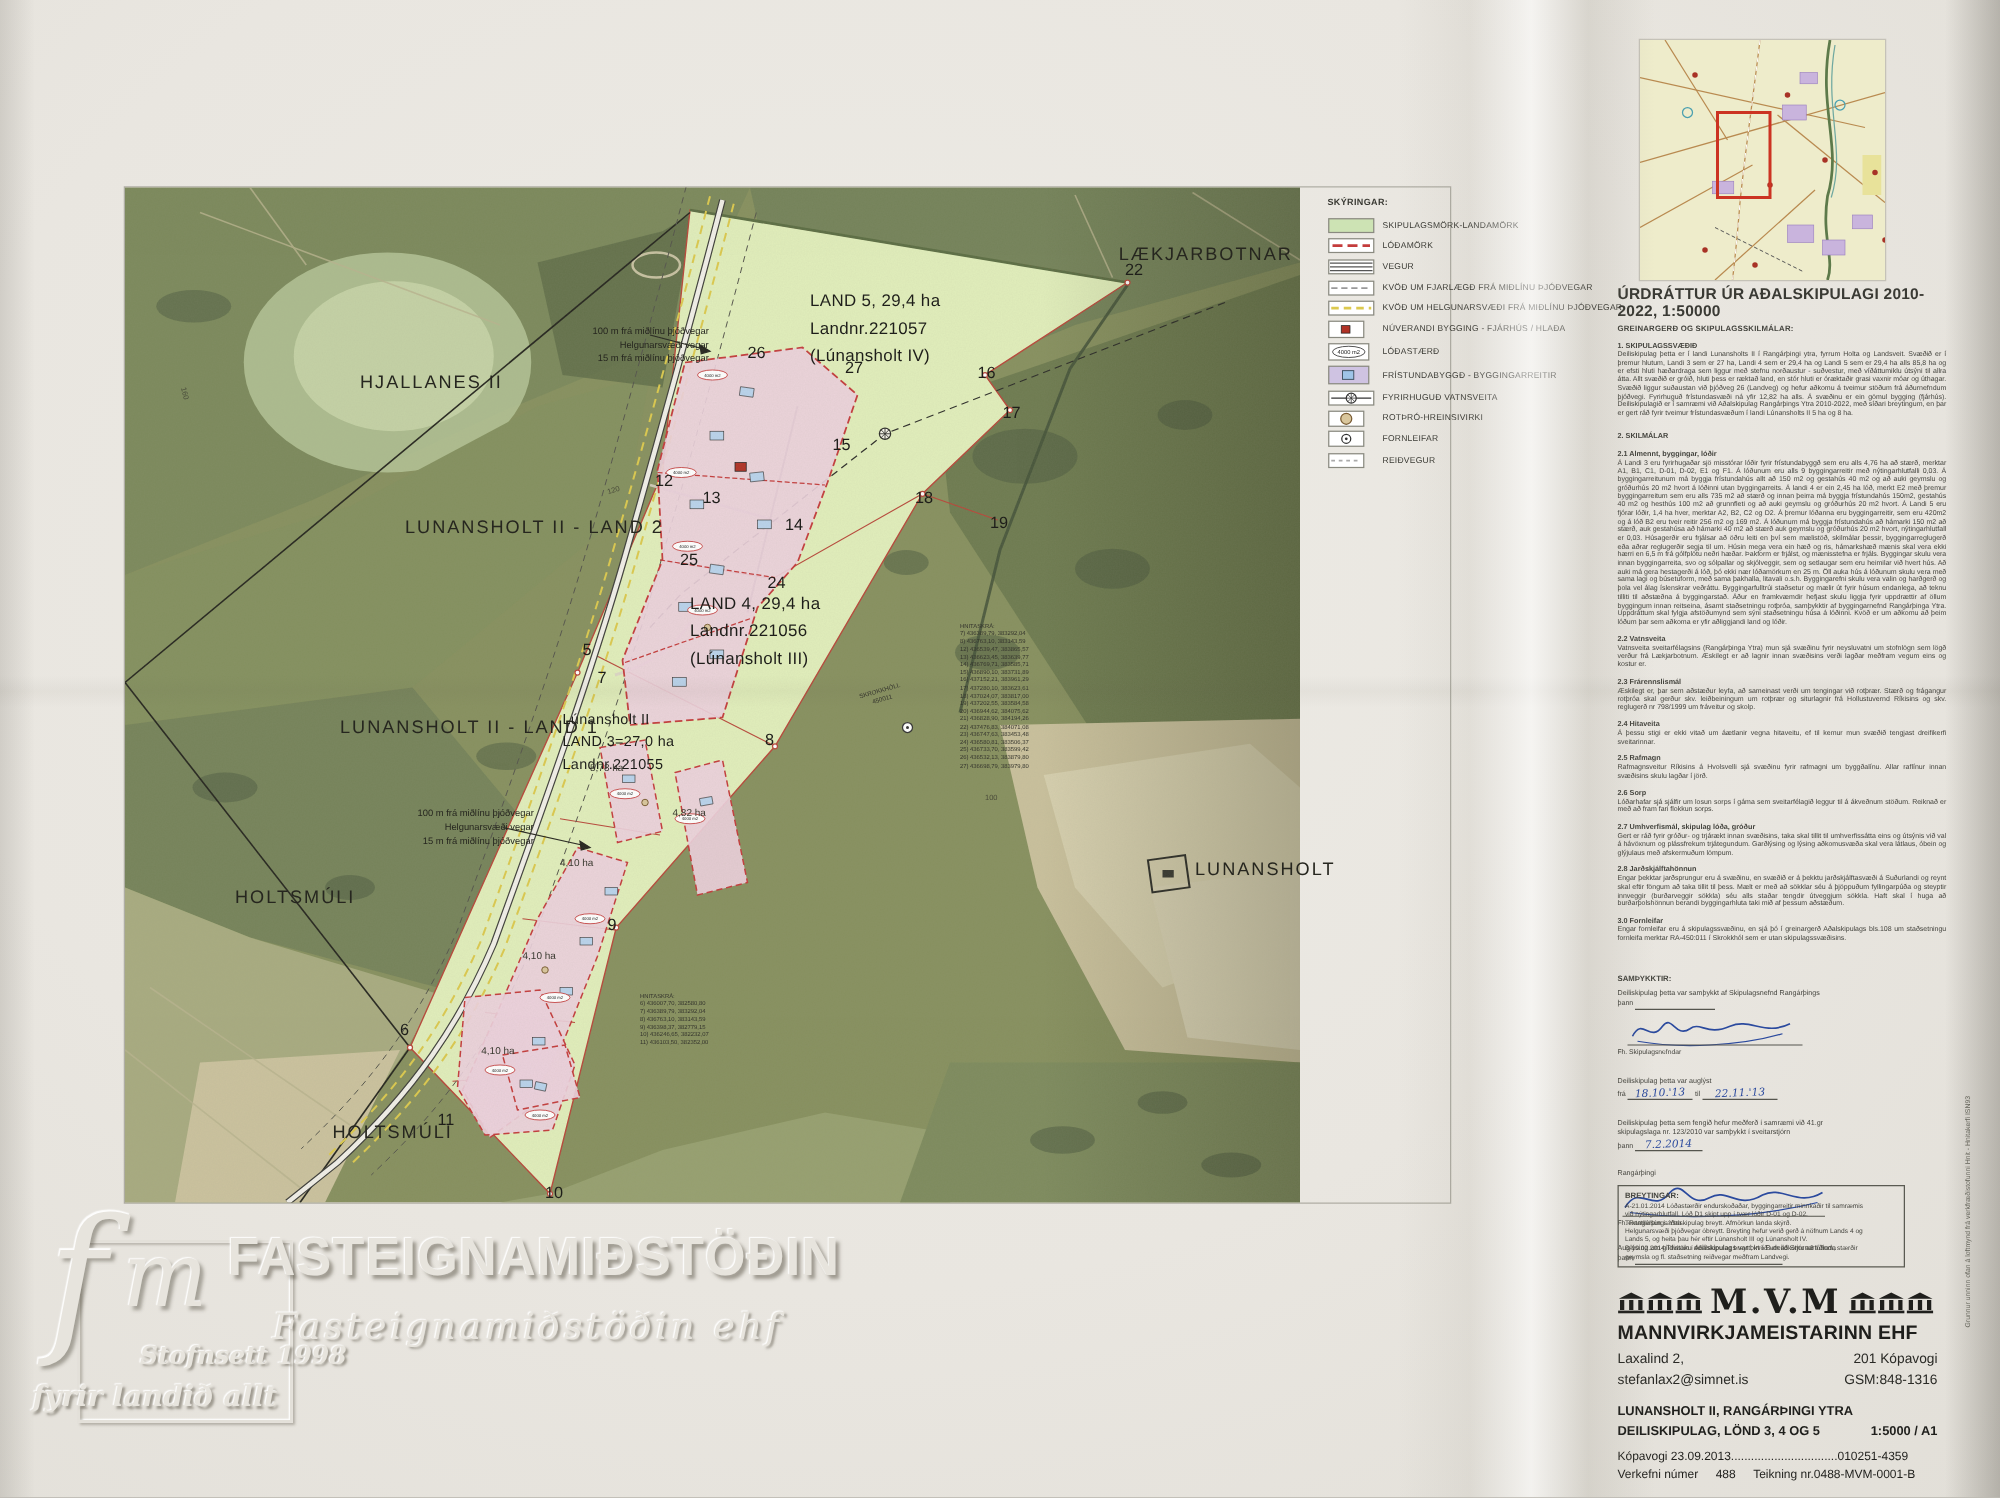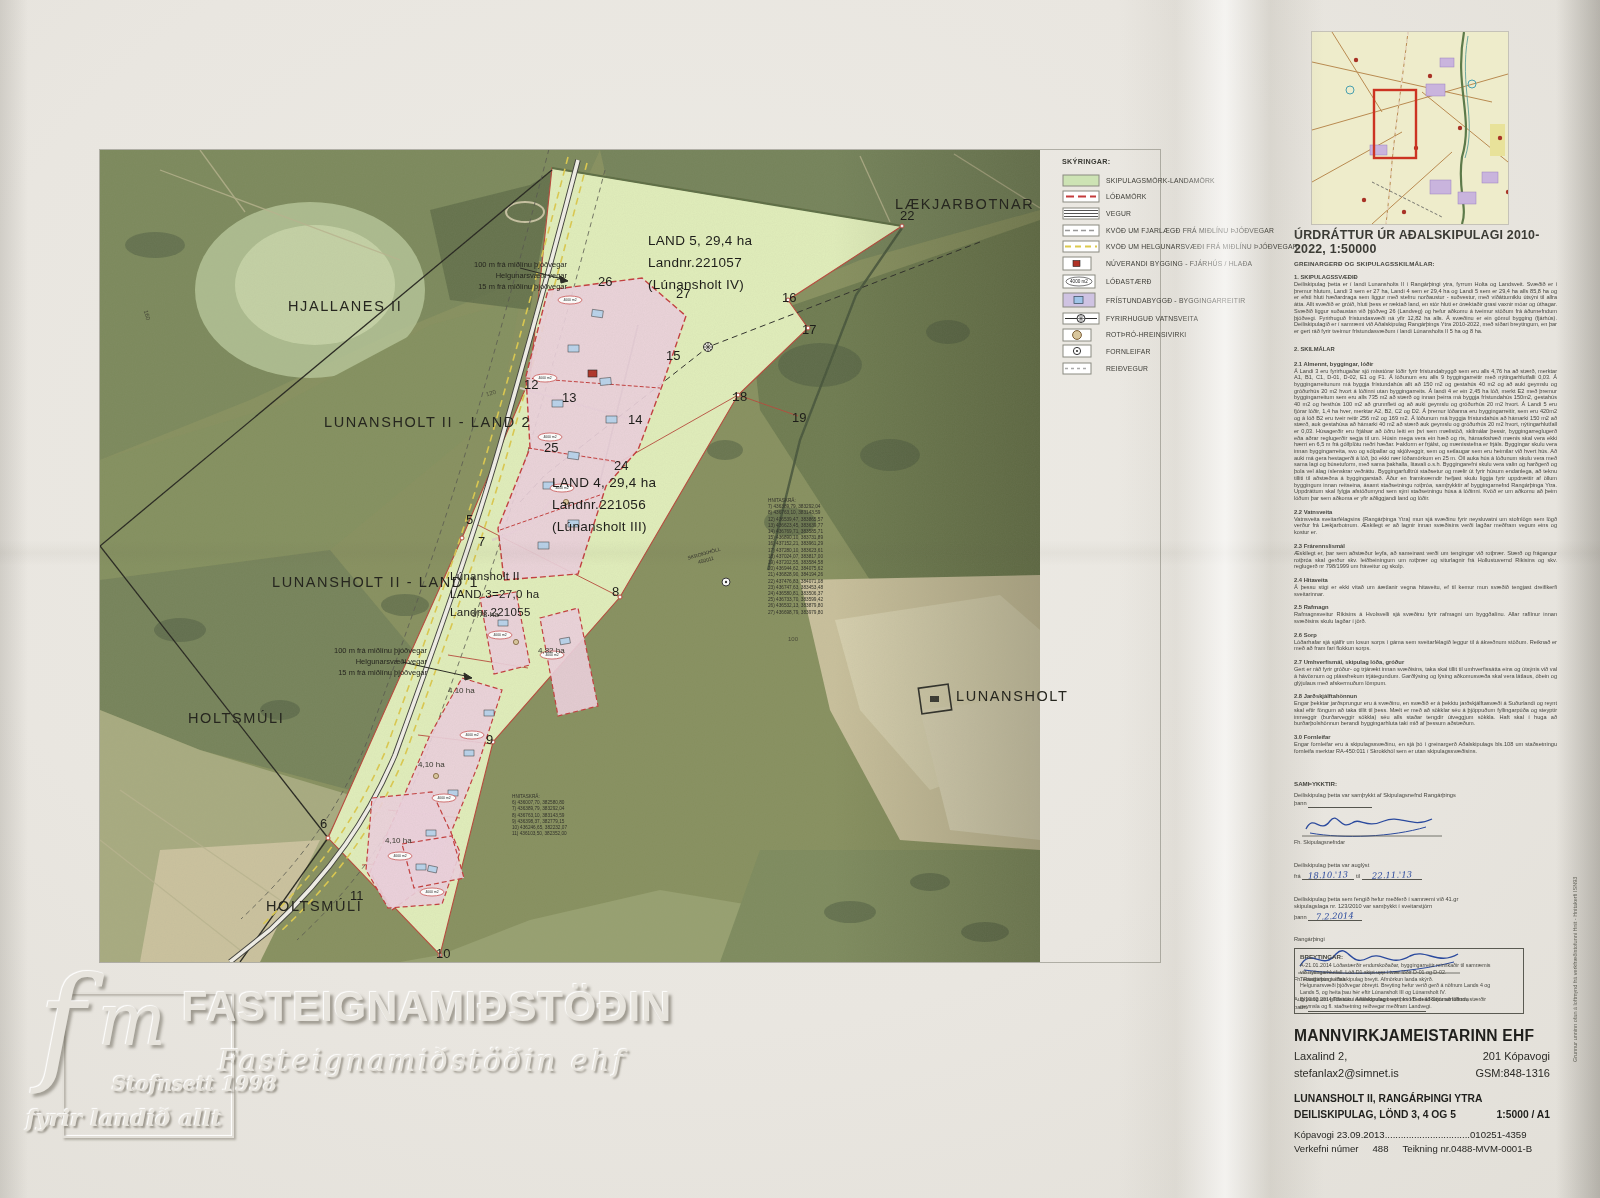--- a/index.html
+++ b/index.html
@@ -342,21 +342,21 @@
 
     <span class="num" style="left:800px;top:58px;">22</span>
     <span class="num" style="left:498px;top:124px;">26</span>
     <span class="num" style="left:576px;top:136px;">27</span>
     <span class="num" style="left:682px;top:140px;">16</span>
     <span class="num" style="left:702px;top:172px;">17</span>
     <span class="num" style="left:566px;top:198px;">15</span>
     <span class="num" style="left:424px;top:227px;">12</span>
     <span class="num" style="left:462px;top:240px;">13</span>
     <span class="num" style="left:528px;top:262px;">14</span>
-    <span class="num" style="left:632px;top:240px;font-family:Liberation Mono, monospace;">18</span>
+    <span class="num" style="left:632px;top:240px;">18</span>
     <span class="num" style="left:692px;top:260px;">19</span>
     <span class="num" style="left:444px;top:290px;">25</span>
     <span class="num" style="left:514px;top:308px;">24</span>
     <span class="num" style="left:366px;top:362px;">5</span>
     <span class="num" style="left:378px;top:384px;">7</span>
     <span class="num" style="left:512px;top:434px;">8</span>
     <span class="num" style="left:386px;top:582px;">9</span>
     <span class="num" style="left:220px;top:666px;">6</span>
     <span class="num" style="left:250px;top:738px;">11</span>
     <span class="num" style="left:336px;top:796px;">10</span>
@@ -631,20 +631,33 @@
     <div class="b pre">A-21.01.2014  Lóðastærðir endurskoðaðar, byggingarreitir minnkaðir til samræmis
 við nýtingarhlutfall.  Lóð D1 skipt upp í tvær lóðir D-01 og D-02.
 Textatilvísun í aðalskipulag breytt. Afmörkun landa skýrð.
 Helgunarsvæði þjóðvegar óbreytt.  Breyting hefur verið gerð á nöfnum Lands 4 og
 Lands 5, og heita þau hér eftir Lúnansholt III og Lúnansholt IV.
 B-10.02.2014  Tilvísun í Aðalskipulag breytt, kvöð um aðkomu að lóðum, stærðir
 geymsla og fl. staðsetning reiðvegar meðfram Landvegi.</div>
   </div>
 
   <div class="abs mvm">
+    <div class="mvm-logo">
+      <svg width="68" height="18">
+        <use href="#temple" x="1" y="1"></use>
+          <use href="#temple" x="24" y="1"></use>
+          <use href="#temple" x="47" y="1"></use>
+      </svg>
+      <span class="t">M.V.M</span>
+      <svg width="68" height="18">
+        <use href="#temple" x="1" y="1"></use>
+          <use href="#temple" x="24" y="1"></use>
+          <use href="#temple" x="47" y="1"></use>
+      </svg>
+    </div>
     <div class="mvm-co">MANNVIRKJAMEISTARINN EHF</div>
     <div class="mvm-grid">
       <div>
         <div>Laxalind 2,</div>
         <div>stefanlax2@simnet.is</div>
       </div>
       <div style="text-align:right;">
         <div>201 Kópavogi</div>
         <div>GSM:848-1316</div>
       </div>

